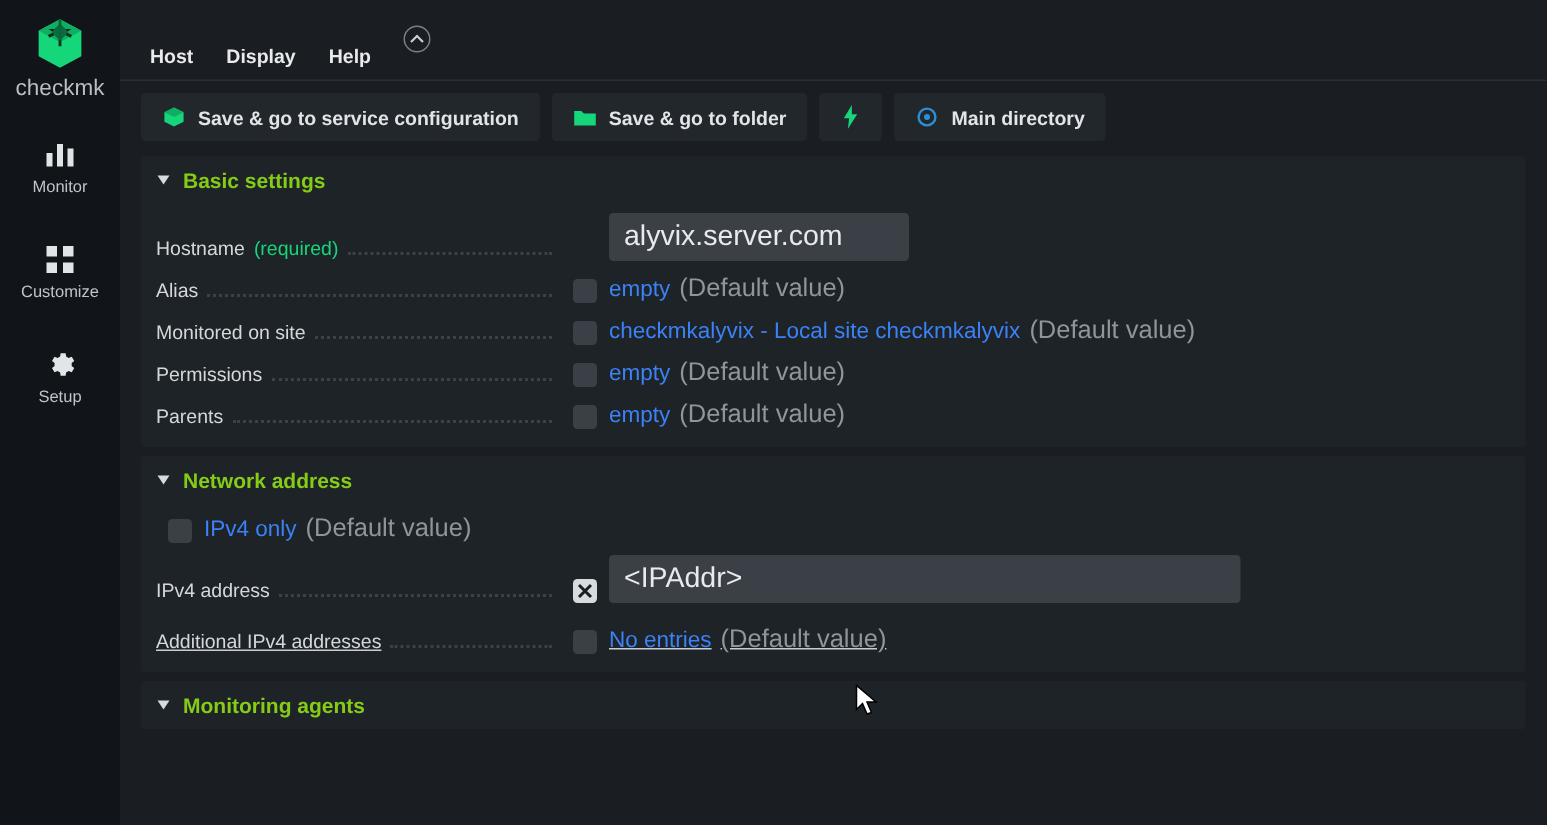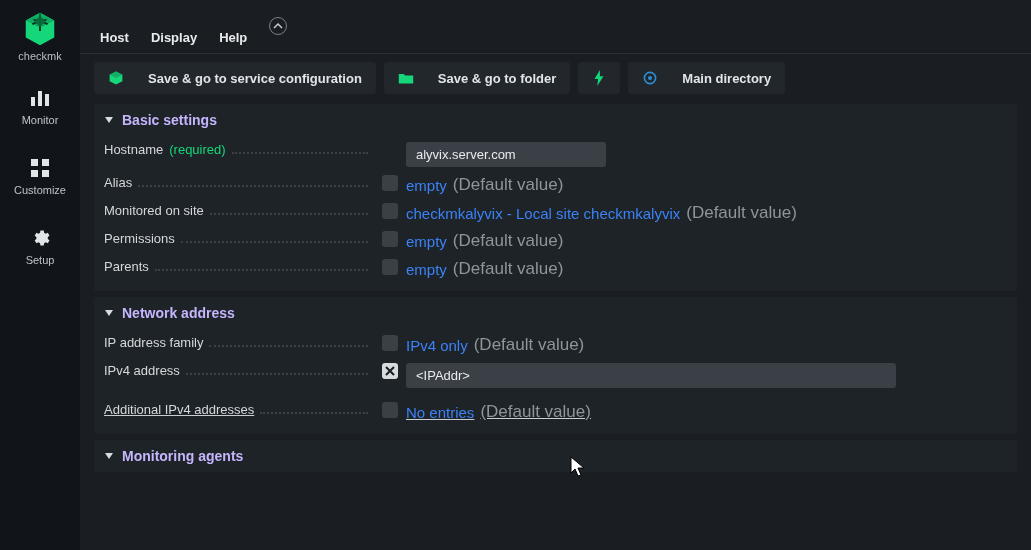--- a/index.html
+++ b/index.html
@@ -21,21 +21,21 @@
     display: flex;
     flex-direction: column;
     align-items: center;
     padding-top: 10px;
     gap: 18px;
   }
   .logo { display: flex; flex-direction: column; align-items: center; gap: 2px; }
   .logo-icon {
     width: 38px; height: 38px;
   }
-  .logo-text { color: #b9bfc4; font-size: 11px; letter-spacing: 0; }
+  .logo-text { color: #b9bfc4; font-size: 15px; letter-spacing: 0; }
 
   .nav-item {
     display: flex; flex-direction: column; align-items: center; gap: 4px;
     padding: 6px 4px; cursor: pointer; width: 100%;
   }
   .nav-item .icon-wrap { display:flex; align-items:center; justify-content:center; height:24px; }
   .nav-label { color: #bfc4c8; font-size: 11px; }
 
   
   .main {
@@ -91,50 +91,50 @@
   .action-btn {
     background: #22272c;
     border: none;
     border-radius: 3px;
     color: #e2e5e8;
     font-weight: 700;
     font-size: 13px;
     padding: 8px 14px;
     display: flex;
     align-items: center;
-    gap: 24px;
+    gap: 8px;
     cursor: pointer;
     white-space: nowrap;
   }
   .action-btn .ic { display:inline-flex; align-items:center; }
 
   
   .section {
     background: #1e2327;
     margin: 0 14px 6px;
     border-radius: 2px;
   }
   .section-header {
     display: flex; align-items: center; gap: 8px;
     padding: 8px 10px;
-    color: #c4b5fd;
+    color: #84cc16;
     font-weight: 700;
     font-size: 14px;
     cursor: pointer;
   }
   .section-header .tri {
     display:inline-block;
   }
   .section-body {
     padding: 2px 0 8px;
   }
 
   .row {
     display: flex;
-    align-items: flex-start;
+    align-items: flex-end;
     padding: 4px 10px;
     min-height: 28px;
   }
   .row-label-wrap {
     width: 270px;
     display: flex;
     align-items: baseline;
     overflow: hidden;
   }
   .row-label {
@@ -176,26 +176,26 @@
   }
   .val-text { color: #3b82f6; font-size: 15px; }
   .val-muted { color: #8e959b; font-size: 17px; }
 
   .text-input {
     background: #3a4046;
     border: none;
     border-radius: 3px;
     color: #e8eaec;
     padding: 5px 10px;
-    font-size: 13px;
+    font-size: 19px;
     font-family: inherit;
     outline: none;
   }
   .text-input.hostname { width: 200px; }
-  .text-input.ipaddr { width: 490px; }
+  .text-input.ipaddr { width: 421px; }
 
   
   .cursor {
     position: absolute;
     left: 490px;
     top: 456px;
     pointer-events: none;
   }
 </style>
 </head>
@@ -386,24 +386,20 @@
     <div class="section-header">
       <span class="tri">
         <svg width="10" height="10" viewBox="0 0 10 10">
             <polygon points="1,2 9,2 5,8" fill="#d7dbde"></polygon>
           </svg>
       </span>
       <span>Network address</span>
     </div>
     <div class="section-body">
       <div class="row">
-        <div class="row-label-wrap">
-          <span class="row-label">IP address family</span>
-          <span class="dots"></span>
-        </div>
         <div class="chk-cell">
             <button class="chk"></button>
           </div>
         <div class="row-value">
           <span class="val-text">IPv4 only</span>
           <span class="val-muted">(Default value)</span>
         </div>
       </div>
 
       <div class="row">

